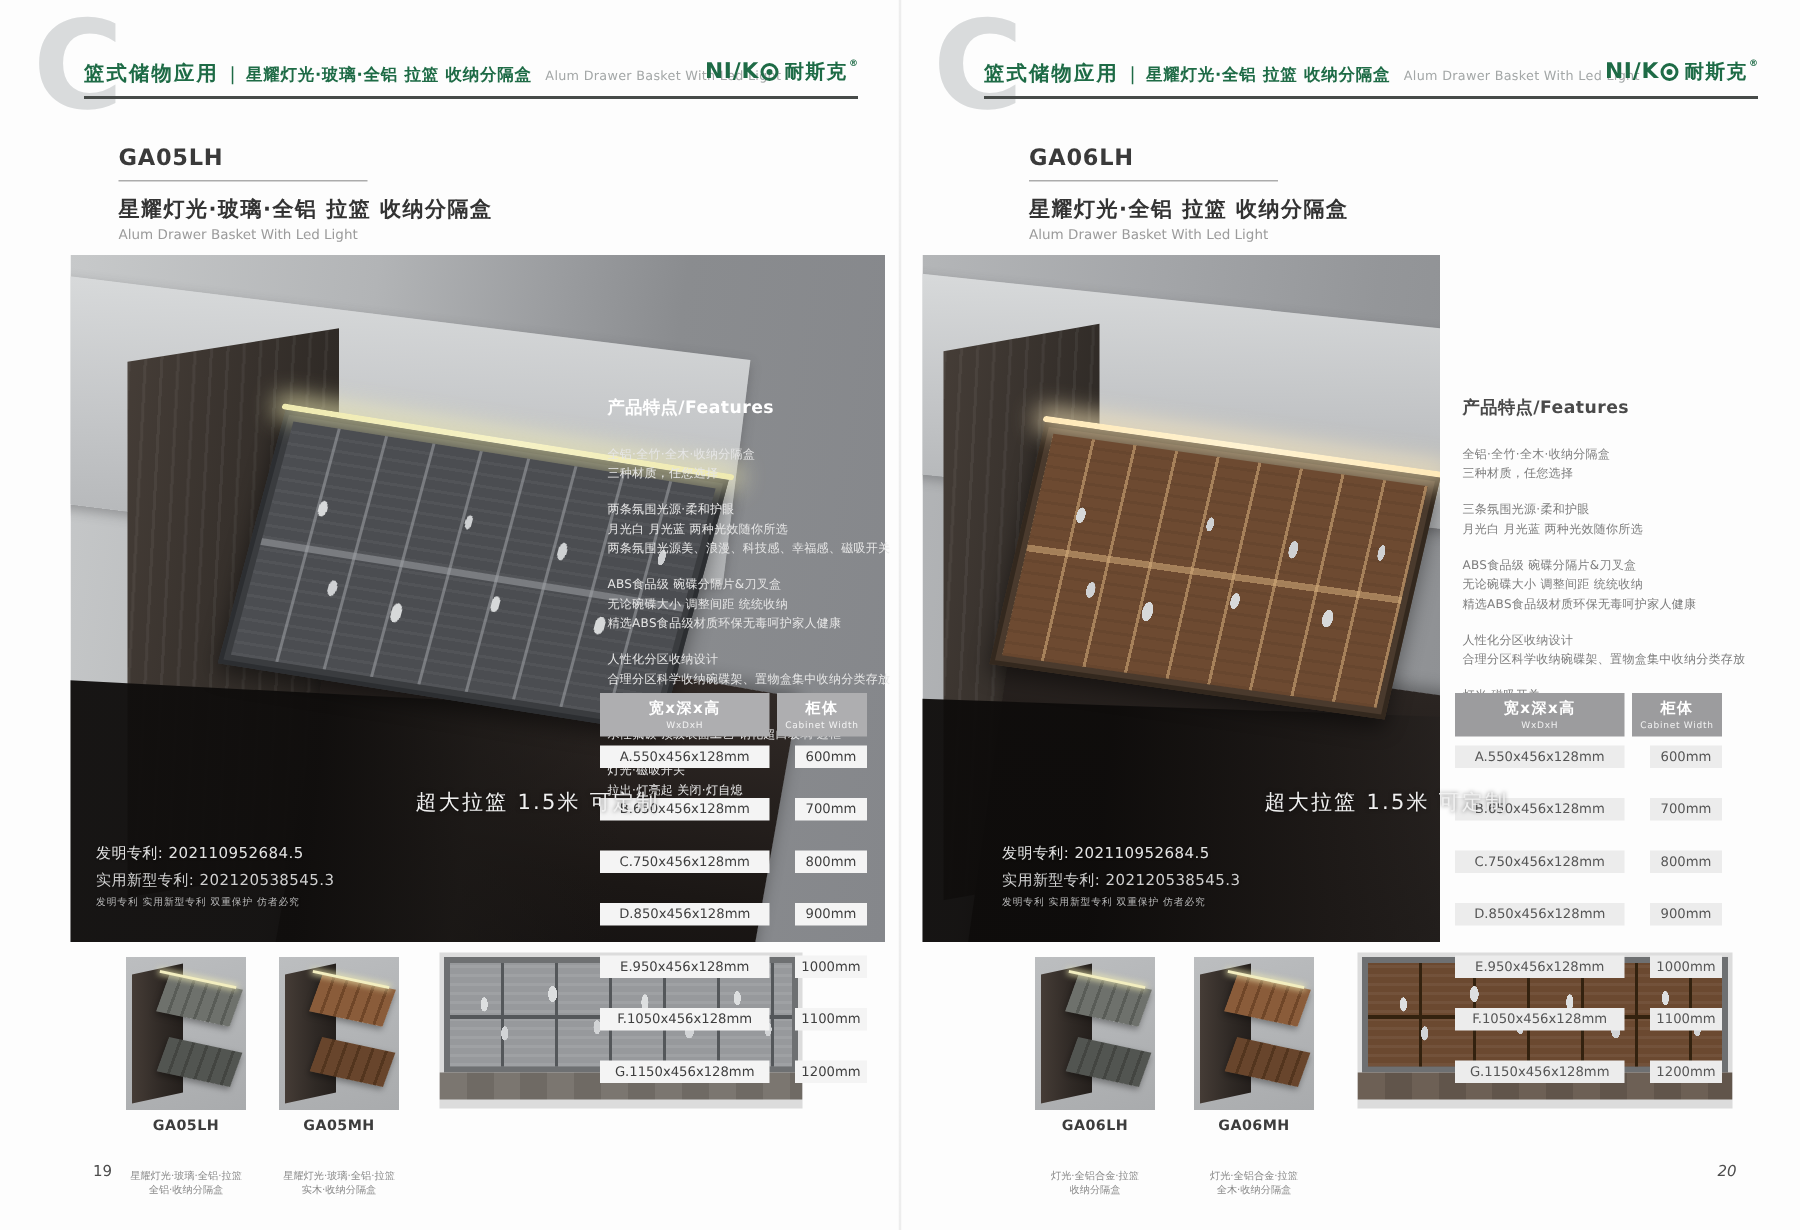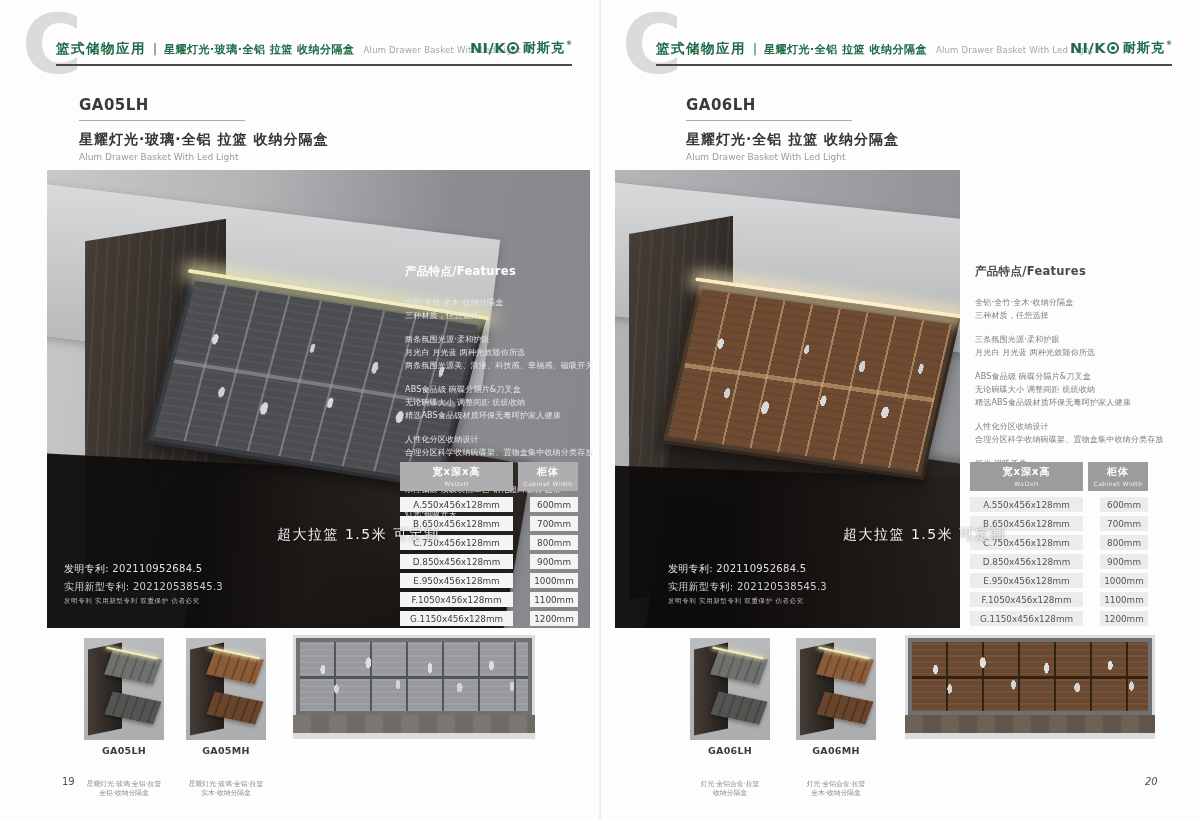--- a/index.html
+++ b/index.html
@@ -104,21 +104,21 @@
   .features .f-group{font-size:8px;line-height:13px;margin-bottom:11px;white-space:pre-line;letter-spacing:.2px;}
   .features.light{color:#e6e6e6;} .features.light .f-head{color:#fff;}
   .features.dark{color:#7d7d7d;} .features.dark .f-head{color:#4a4a4a;}
 
   .spec{position:absolute;top:462px;width:178px;z-index:5;}
   .pg-l .spec{left:400px;} .pg-r .spec{left:370px;}
   .s-hrow{display:flex;gap:5px;margin-bottom:6px;}
   .s-h{text-align:center;padding:3px 0 4px;}
   .s-h .hcn{font-size:10px;font-weight:700;letter-spacing:1px;}
   .s-h .hen{font-size:6px;opacity:.85;margin-top:1px;letter-spacing:.5px;}
-  .s-row{display:flex;gap:17px;margin-bottom:4px;}
+  .s-row{display:flex;gap:17px;margin-bottom:20px;}
   .s-c{text-align:center;font-size:8.8px;padding:2.5px 0;}
   .c1{width:113px;} .c2{flex:1;}
   .spec-light .s-h{background:#aeaeb0;color:#fff;}
   .spec-light .s-c{background:#f4f4f4;color:#3e3e3e;}
   .spec-dark .s-h{background:#9c9c9e;color:#fff;}
   .spec-dark .s-c{background:#ececec;color:#555;}
 
   .patents{position:absolute;top:562px;z-index:6;text-shadow:0 0 2px rgba(0,0,0,.4);}
   .pg-l .patents{left:64px;} .pg-r .patents{left:68px;}
   .patents .p1{font-size:10px;color:#e2e2e2;margin-bottom:4px;letter-spacing:.3px;}

